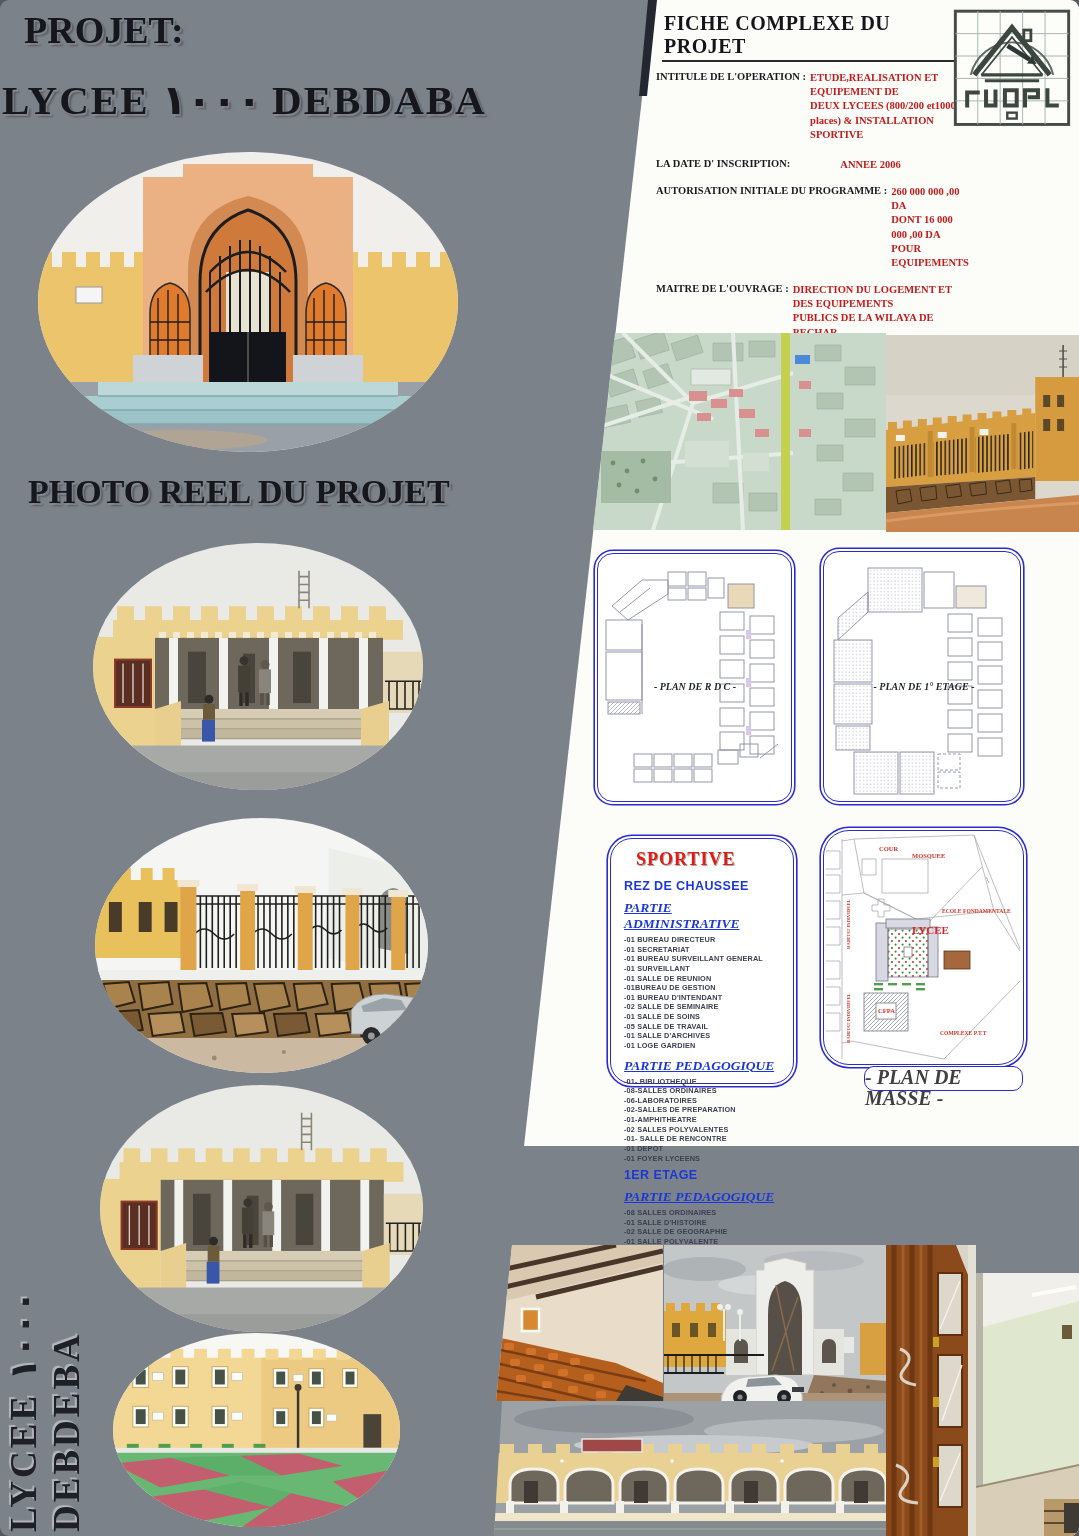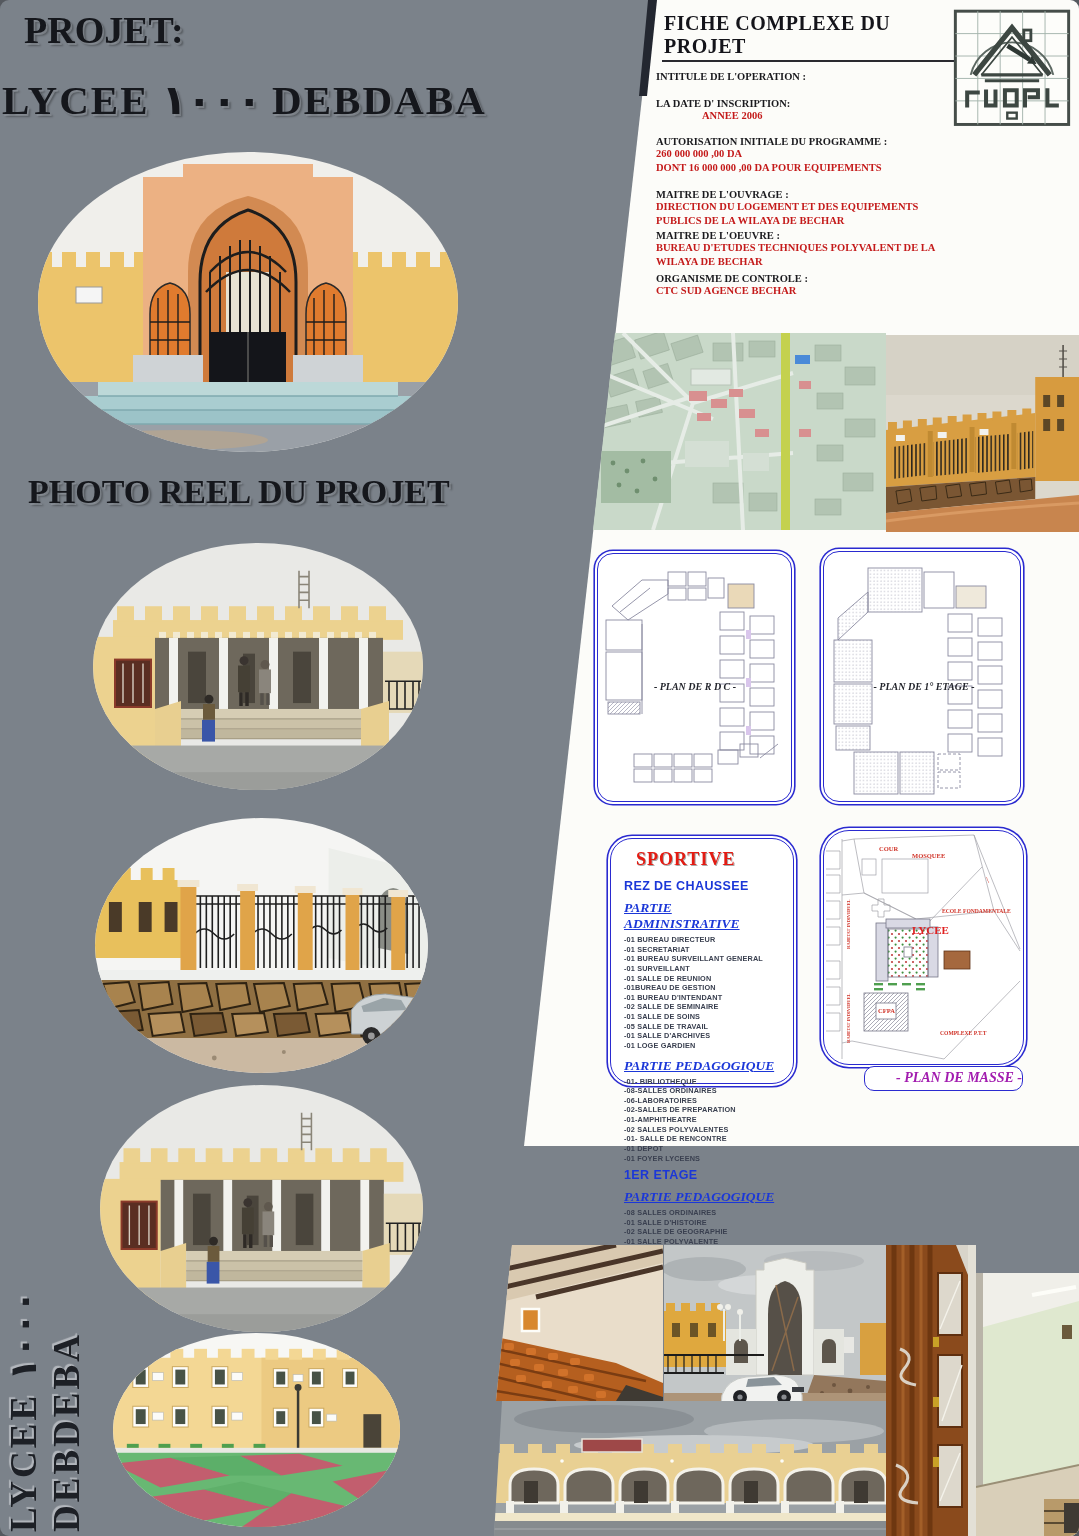--- a/index.html
+++ b/index.html
@@ -16,31 +16,31 @@
        text-shadow:2px -2px 1px rgba(225,228,232,.55);}
   
   .white-panel{left:0;top:0;width:1079px;height:1536px;background:#fcfcf9;
        clip-path:polygon(653px 0,1079px 0,1079px 1146px,524px 1146px);}
   .dark-sliver{left:0;top:0;width:1079px;height:1536px;background:#232730;
        clip-path:polygon(648px 0,657px 0,647px 96px,639px 96px);}
   
   .fiche{left:656px;top:12px;width:300px;color:#111;}
   .fiche-title{font-size:20px;font-weight:bold;letter-spacing:.5px;color:#14141a;
        border-bottom:2px solid #2a2a30;display:inline-block;padding:0 4px 2px 2px;margin-left:6px;}
-  .frow{display:flex;margin-top:9px;align-items:flex-start;flex-direction:column;}
+  .frow{display:flex;margin-top:9px;align-items:flex-start;}
   .flabel{flex:none;white-space:nowrap;min-width:97px;margin-right:4px;
        font-size:10.5px;font-weight:bold;color:#1a1a1e;}
   .fvals{font-size:10.5px;font-weight:bold;color:#c41a1a;line-height:1.35;}
   .frow.gap2 .fvals{margin-left:46px;}
   
   .bframe{position:absolute;background:#fff;border:1.6px solid #2a2ad0;border-radius:16px;
        box-shadow:0 0 0 2px #fff,0 0 0 3.6px #2a2ad0;}
   .masse-caption{position:absolute;background:#fff;border:1.6px solid #2a2ad0;border-radius:10px;
-       font-family:"Liberation Serif",serif;font-style:italic;font-weight:bold;font-size:14px;
-       color:#a21caf;text-align:right;line-height:21px;}
+       font-family:"Liberation Serif",serif;font-style:italic;font-weight:bold;font-size:20px;
+       color:#404040;text-align:left;line-height:21px;}
   
   .prog{padding:8px 4px 0 13px;}
   .prog-title{font-family:"Liberation Serif",serif;font-weight:bold;font-size:18px;
        letter-spacing:1px;color:#e41b12;text-shadow:1px 1px 0 #a9a9a9;margin:2px 0 0 12px;}
   .prog-level{font-family:"Liberation Sans",sans-serif;font-weight:bold;font-size:12.5px;
        color:#1b37d8;letter-spacing:.4px;margin-top:9px;}
   .prog-part{font-family:"Liberation Serif",serif;font-style:italic;font-weight:bold;font-size:13.5px;
        color:#1b37d8;text-decoration:underline;margin-top:7px;}
   .prog-list{margin-top:3px;}
   .prog-item{font-family:"Liberation Sans",sans-serif;font-weight:bold;font-size:7.3px;
@@ -63,20 +63,24 @@
   <div class="abs eng" style="left:2px;top:76px;font-size:41px;letter-spacing:2px;">LYCEE ١٠٠٠ DEBDABA</div>
   <div class="abs eng" style="left:28px;top:473px;font-size:34px;">PHOTO REEL DU PROJET</div>
   <div class="abs" style="left:2px;top:1088px;height:444px;display:flex;align-items:flex-end;">
     <span class="vert-title">LYCEE ١٠٠٠ DEBDEBA</span>
   </div>
 
   <div class="abs fiche">
     <div class="fiche-title">FICHE COMPLEXE DU PROJET</div>
     <div class="frow">
       <span class="flabel">INTITULE DE L'OPERATION :</span>
+      <span class="fvals">
+        <span>ETUDE,REALISATION ET EQUIPEMENT DE</span><br>
+        <span>DEUX LYCEES (800/200 et1000 places) &amp; INSTALLATION SPORTIVE</span>
+      </span>
     </div>
     <div class="frow gap2" style="margin-top:16px;">
       <span class="flabel">LA DATE D' INSCRIPTION:</span>
       <span class="fvals">ANNEE 2006</span>
     </div>
     <div class="frow" style="margin-top:13px;">
       <span class="flabel">AUTORISATION INITIALE DU PROGRAMME :</span>
       <span class="fvals">
         <span>260 000 000 ,00 DA</span><br>
         <span>DONT 16 000 000 ,00 DA POUR EQUIPEMENTS</span>

